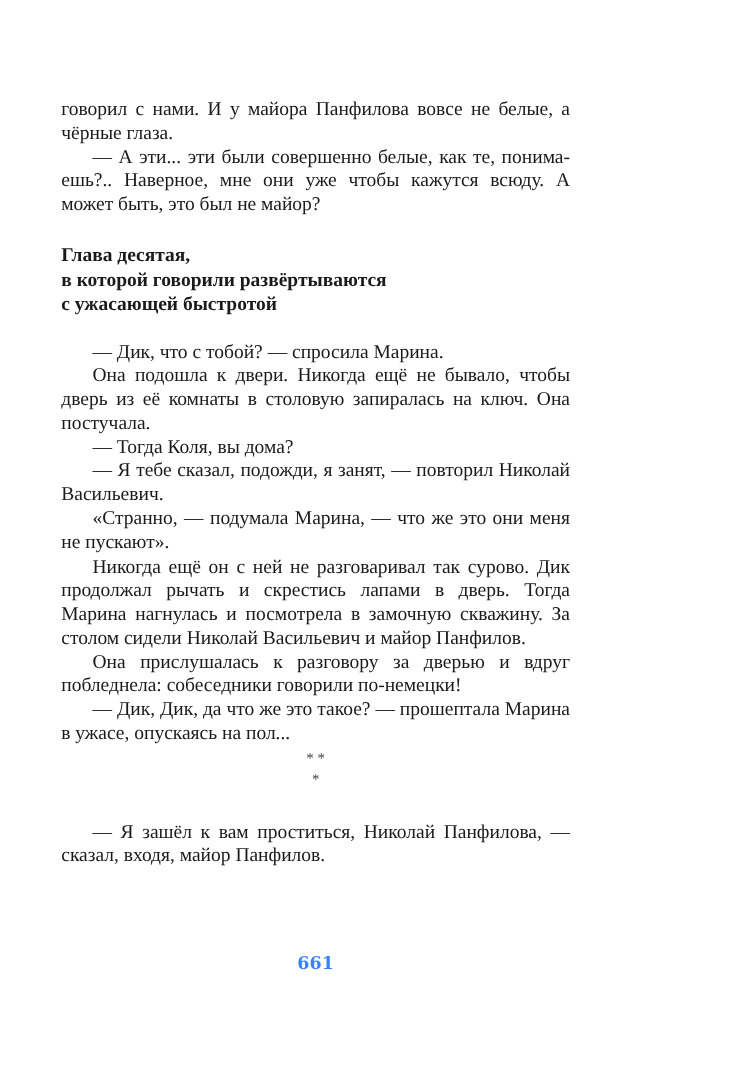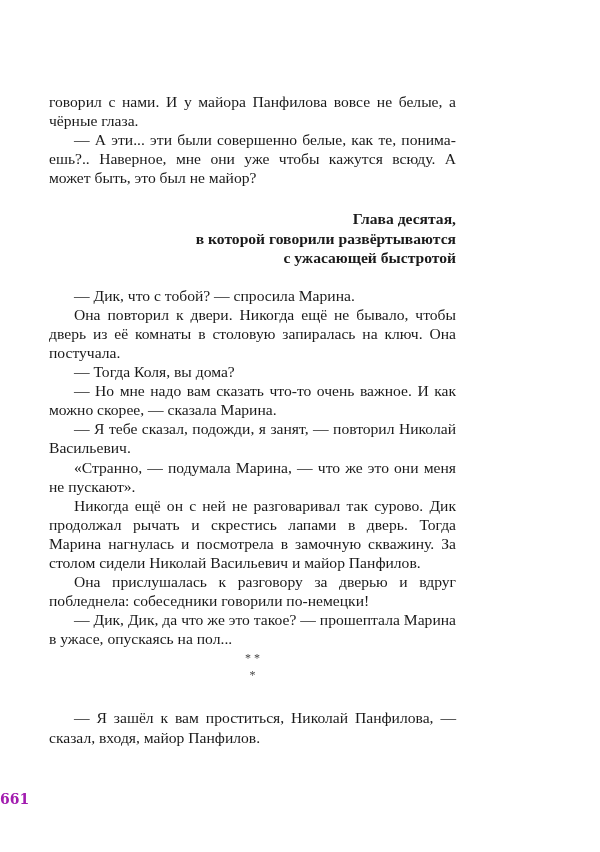--- a/index.html
+++ b/index.html
@@ -11,37 +11,37 @@
     width: 600px;
     height: 852px;
     position: relative;
     overflow: hidden;
     font-family: "Liberation Serif", "DejaVu Serif", serif;
     color: #1a1a1a;
   }
   .page {
     position: absolute;
     left: 49px;
-    top: 92px;
+    top: 78px;
     width: 407px;
   }
   .para {
     margin: 0;
     font-size: 15.6px;
     line-height: 19.1px;
     text-align: justify;
     text-indent: 25px;
     hyphens: manual;
   }
   .para.noindent {
     text-indent: 0;
   }
   .heading {
     margin: 22px 0 18px 0;
-    text-align: right;
+    text-align: left;
     font-weight: bold;
     font-size: 15.6px;
     line-height: 19.4px;
   }
   .heading span {
     display: block;
   }
   .asterism {
     text-align: center;
     font-size: 12px;
@@ -51,46 +51,44 @@
     padding-left: 0;
   }
   .asterism span {
     display: block;
   }
   .page-number {
     position: absolute;
     left: 0;
     width: 505px;
     top: 763px;
-    text-align: left;
+    text-align: center;
     font-weight: bold;
     font-size: 14px;
     font-family: "DejaVu Serif", serif;
-    color: #a21caf;
-    margin-top: 28px;
+    color: #3b82f6;
   }
 </style>
 </head>
 <body>
 
 <div class="page">
 
   <p class="para noindent">говорил с нами. И у майора Панфилова вовсе не белые, а чёр­ные глаза.</p>
   <p class="para">— А эти... эти были совершенно белые, как те, понима­ешь?.. Наверное, мне они уже чтобы кажутся всюду. А может быть, это был не майор?</p>
 
   <div class="heading">
     <span>Глава десятая,</span>
     <span>в которой говорили развёртываются</span>
     <span>с ужасающей быстротой</span>
   </div>
 
   <p class="para">— Дик, что с тобой? — спросила Марина.</p>
-  <p class="para">Она повторил к двери. Никогда ещё не бывало, чтобы дверь из её комнаты в столовую запиралась на ключ. Она постучала.</p>
+  <p class="para">Она подошла к двери. Никогда ещё не бывало, чтобы дверь из её комнаты в столовую запиралась на ключ. Она постучала.</p>
   <p class="para">— Тогда Коля, вы дома?</p>
-  <p class="para">— Но мне надо вам сказать что-то очень важное. И как можно скорее, — сказала Марина.</p>
   <p class="para">— Я тебе сказал, подожди, я занят, — повторил Николай Васильевич.</p>
   <p class="para">«Странно, — подумала Марина, — что же это они меня не пускают».</p>
   <p class="para">Никогда ещё он с ней не разговаривал так сурово. Дик про­должал рычать и скрестись лапами в дверь. Тогда Марина нагнулась и посмотрела в замочную скважину. За столом сиде­ли Николай Васильевич и майор Панфилов.</p>
   <p class="para">Она прислушалась к разговору за дверью и вдруг поблед­нела: собеседники говорили по-немецки!</p>
   <p class="para">— Дик, Дик, да что же это такое? — прошептала Марина в ужасе, опускаясь на пол...</p>
 
   <div class="asterism">
     <span>* *</span>
     <span>*</span>
   </div>

